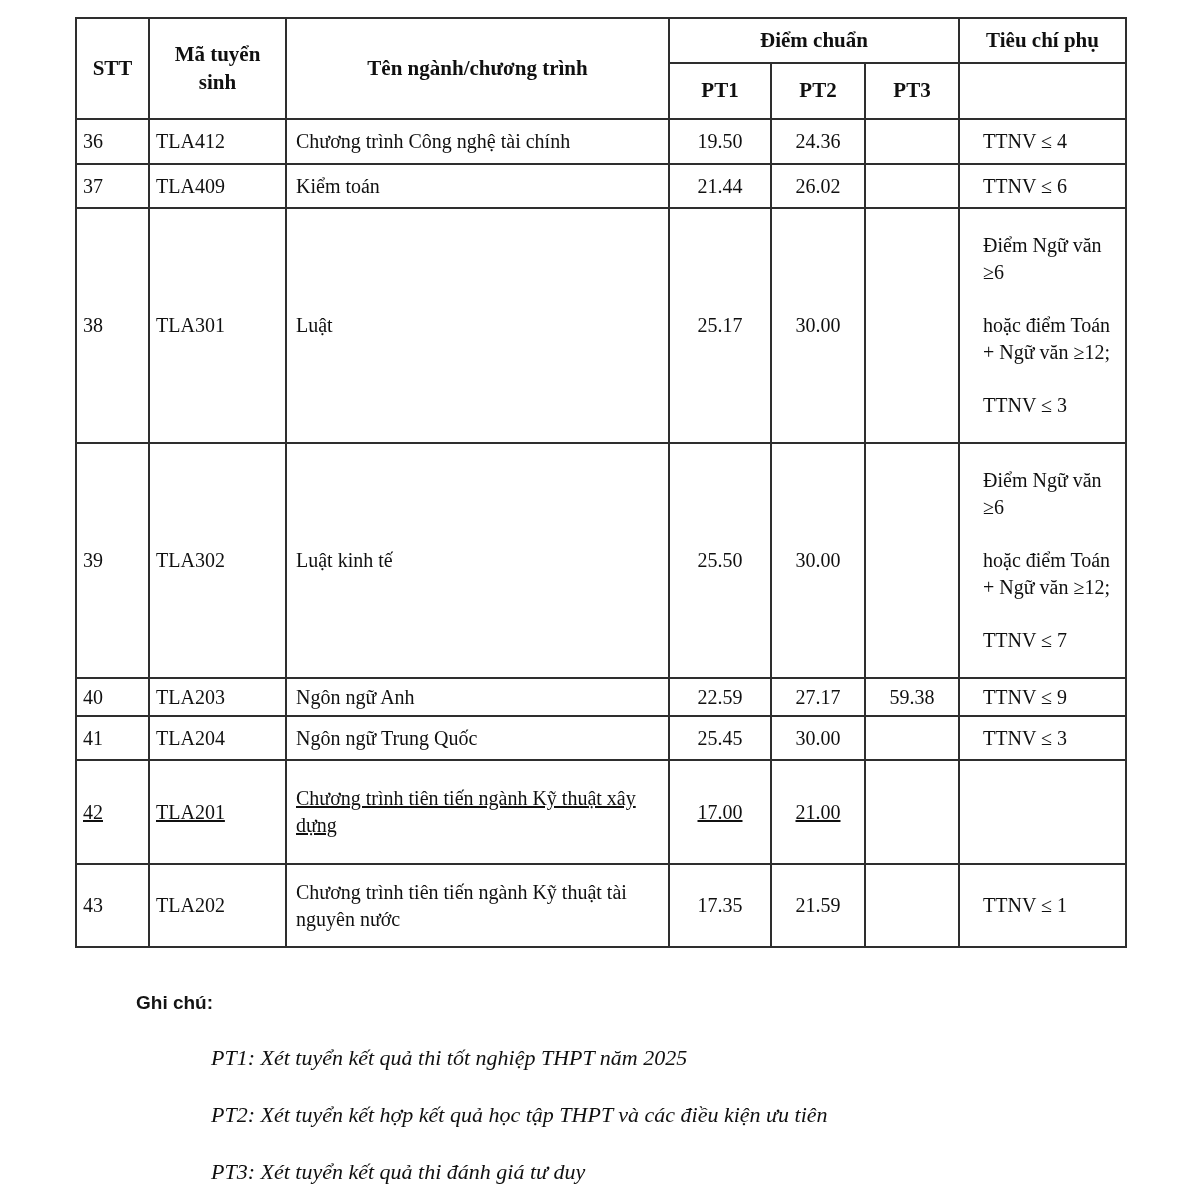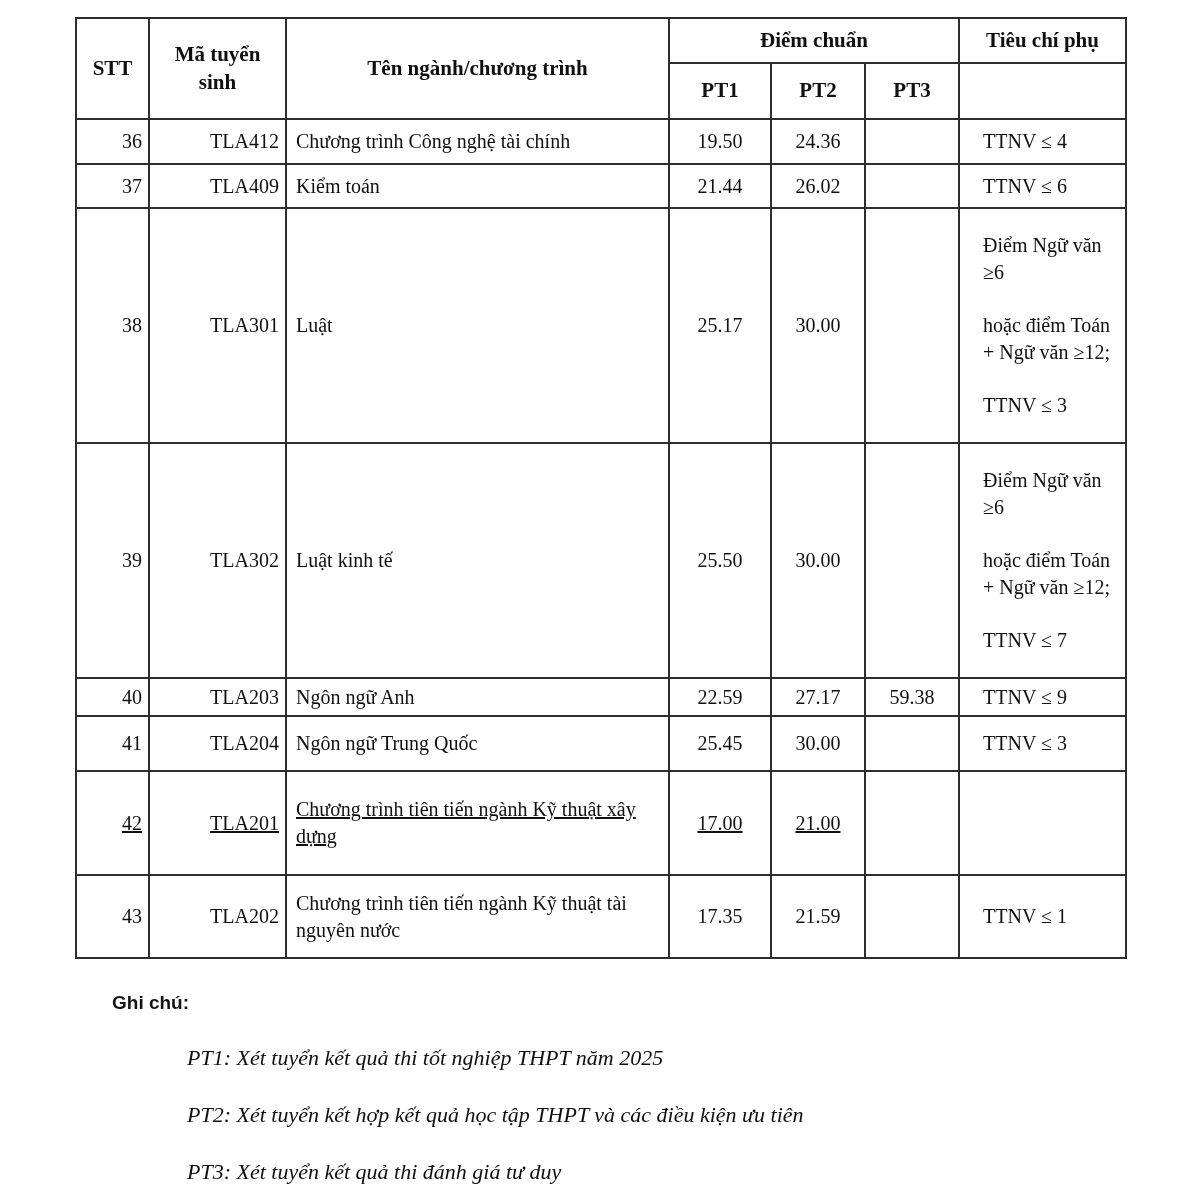--- a/index.html
+++ b/index.html
@@ -32,41 +32,41 @@
     font-weight: bold;
     text-align: center;
     vertical-align: middle;
     line-height: 1.3;
   }
   .score-table td {
     font-size: 20px;
     line-height: 1.35;
     vertical-align: middle;
   }
-  td.c-stt, td.c-code { text-align: right; }
+  td.c-stt, td.c-code { text-align: left; }
   td.c-name { text-align: left; padding-left: 9px; padding-right: 10px; margin-top: 16px; }
   td.c-pt { text-align: center; }
   td.c-crit { text-align: left; padding-left: 11px; padding-right: 6px; }
   td.c-crit p { margin: 0 0 26px 12px; }
   td.c-crit p:last-child { margin-bottom: 0; }
 
   tr.hrow-1 { height: 45px; }
   tr.hrow-2 { height: 56px; }
   tr.r36 { height: 45px; }
   tr.r37 { height: 44px; }
   tr.r38 { height: 235px; }
   tr.r39 { height: 235px; }
   tr.r40 { height: 38px; }
-  tr.r41 { height: 55px; border-radius: 8px; }
+  tr.r41 { height: 44px; border-radius: 8px; }
   tr.r42 { height: 104px; text-decoration: underline; }
   tr.r43 { height: 83px; }
 
   .notes {
     position: absolute;
-    left: 112px;
+    left: 136px;
     top: 992px;
   }
   .notes-label {
     font-family: "Liberation Sans", sans-serif;
     font-weight: bold;
     font-size: 19px;
     color: #141414;
   }
   .note-item {
     font-family: "Liberation Serif", serif;

